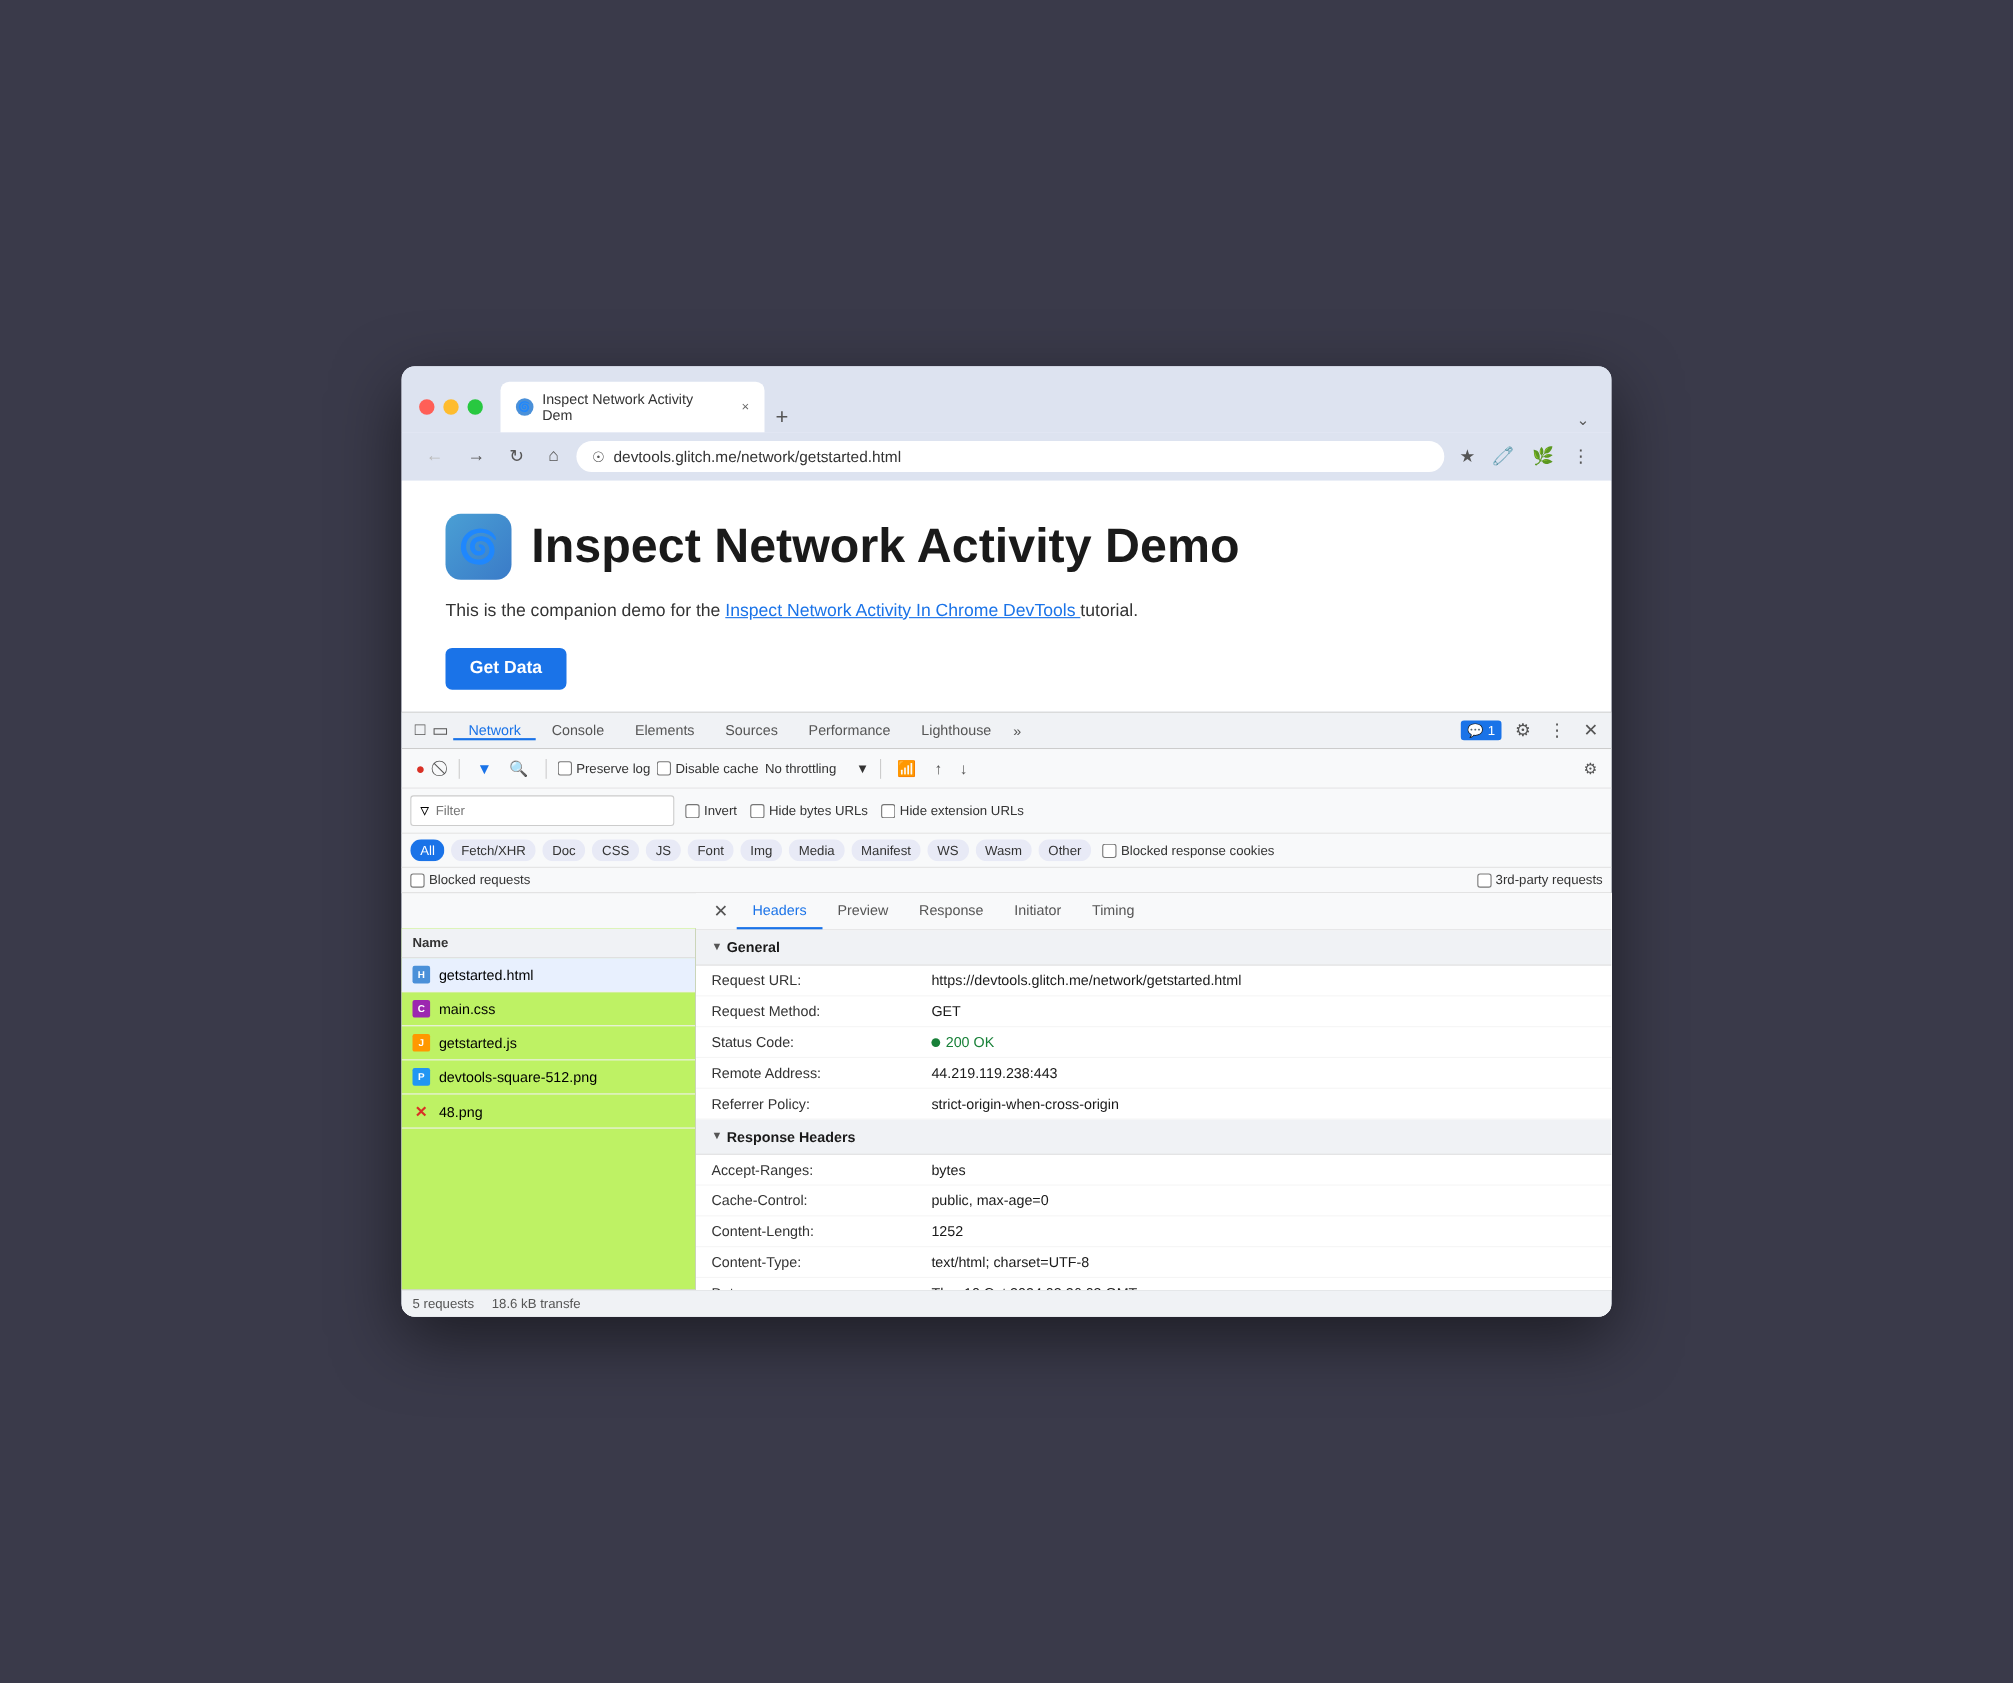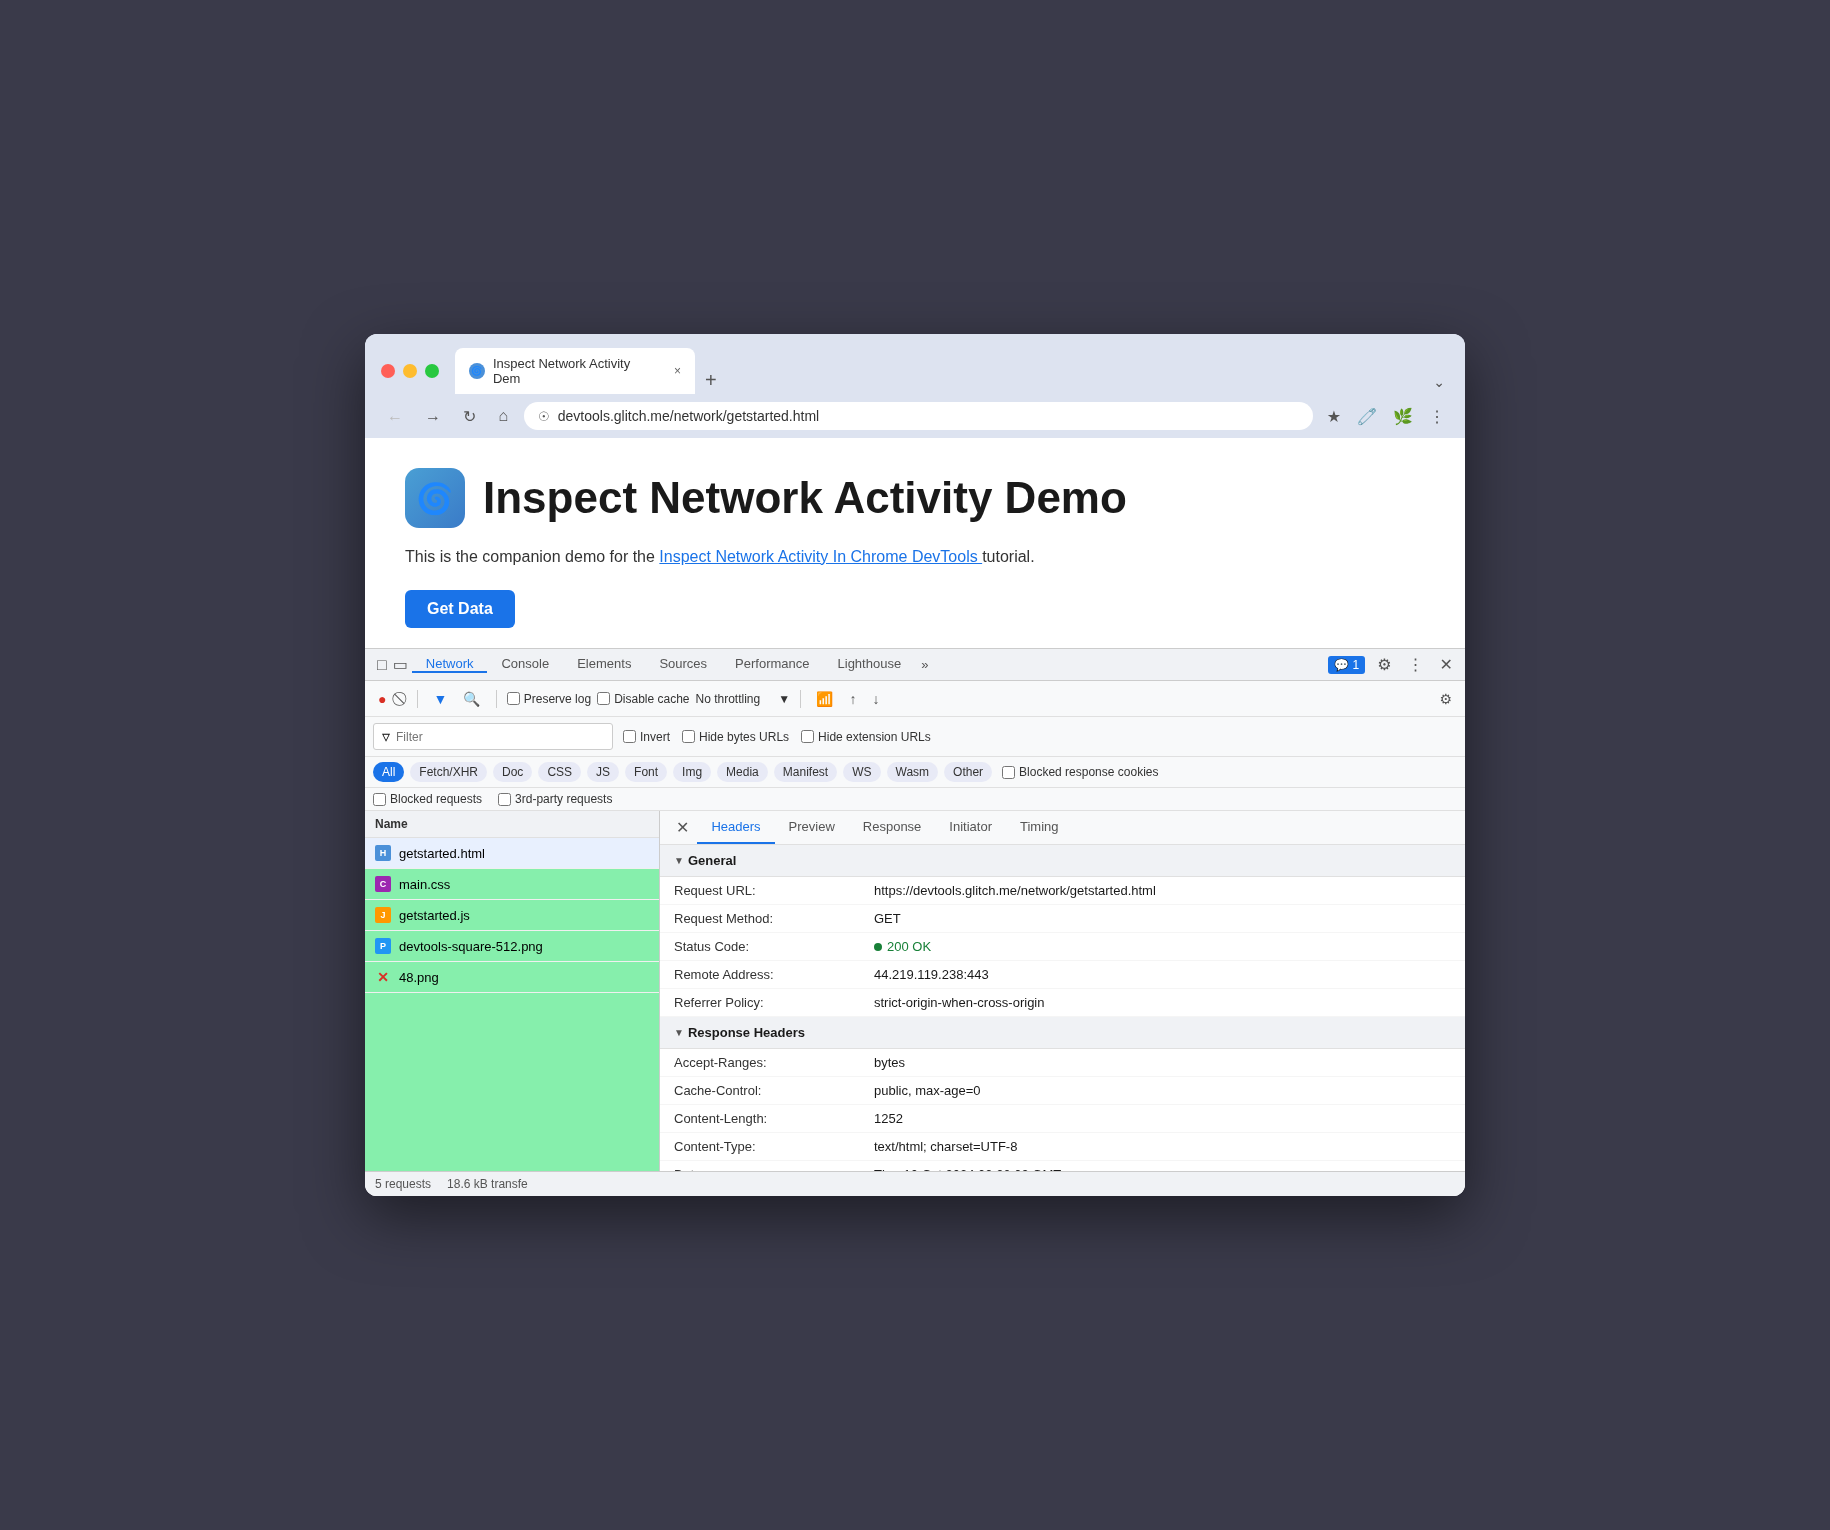--- a/index.html
+++ b/index.html
@@ -282,37 +282,39 @@
     }
     .type-btn.pill {
       background: #e8eaf6;
       border-radius: 10px;
     }
     .blocked-checkbox {
       display: flex; align-items: center; gap: 4px; font-size: 12px; color: #333; margin-left: 4px;
     }
     
     .requests-row {
-      display: flex; align-items: center; gap: 16px;
+      display: flex; align-items: center; 
       padding: 4px 8px;
       font-size: 12px; color: #333;
       background: #f8f9fa;
       border-bottom: 1px solid #e0e0e0;
+      justify-content: space-between;
     }
     
     .network-panel {
       display: flex;
       height: 360px;
     }
     
     .file-list {
-      width: 295px;
+      width: 268px;
       border-right: 1px solid #ccc;
-      background: #86efac;
+      background: #bef264;
       overflow-y: auto;
+      margin-top: 32px;
     }
     .file-list-header {
       padding: 6px 10px;
       font-size: 12px;
       font-weight: 600;
       color: #333;
       border-bottom: 1px solid #e0e0e0;
       background: #f0f2f5;
     }
     .file-item {

